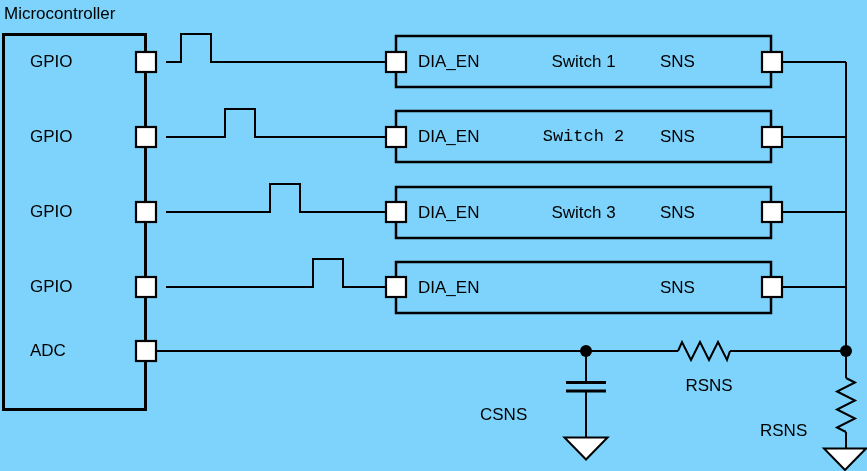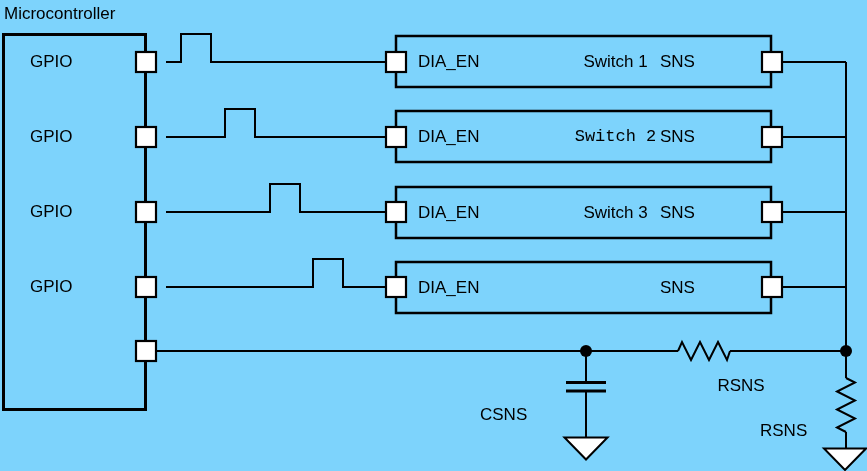--- a/index.html
+++ b/index.html
@@ -15,21 +15,21 @@
   .layer { position: absolute; left: 0; top: 0; }
   .lbl {
     position: absolute;
     font-size: 17px;
     line-height: 22px;
     height: 22px;
     white-space: nowrap;
     color: #000000;
   }
   .r { }
-  .c { text-align: center; margin-left: 32px; }
+  .c { text-align: center; }
 </style>
 </head>
 <body>
 
 <div class="canvas">
 
   <svg class="layer" width="867" height="471" viewBox="0 0 867 471" fill="none" stroke="#000000" stroke-width="2">
 
     <rect x="3.5" y="34.5" width="142" height="375" stroke-width="3"></rect>
 
@@ -94,20 +94,21 @@
       <rect x="762" y="277" width="20" height="20"></rect>
     </g>
   </svg>
 
   <div class="lbl" style="left:4px; top:3px; width:160px;">Microcontroller</div>
 
   <div class="lbl r" style="left:30px; top:51px;  width:92px;">GPIO</div>
   <div class="lbl r" style="left:30px; top:126px; width:92px;">GPIO</div>
   <div class="lbl r" style="left:30px; top:201px; width:92px;">GPIO</div>
   <div class="lbl r" style="left:30px; top:276px; width:92px;">GPIO</div>
+  <div class="lbl r" style="left:30px; top:340px; width:92px;">ADC</div>
 
   <div class="lbl" style="left:418px; top:51px;  width:100px;">DIA_EN</div>
   <div class="lbl c" style="left:480px; top:51px;  width:207px;">Switch 1</div>
   <div class="lbl r" style="left:660px; top:51px;  width:92px;">SNS</div>
 
   <div class="lbl" style="left:418px; top:126px; width:100px;">DIA_EN</div>
   <div class="lbl c" style="left:480px; top:126px; width:207px;font-family:Liberation Mono, monospace;">Switch 2</div>
   <div class="lbl r" style="left:660px; top:126px; width:92px;">SNS</div>
 
   <div class="lbl" style="left:418px; top:202px; width:100px;">DIA_EN</div>

